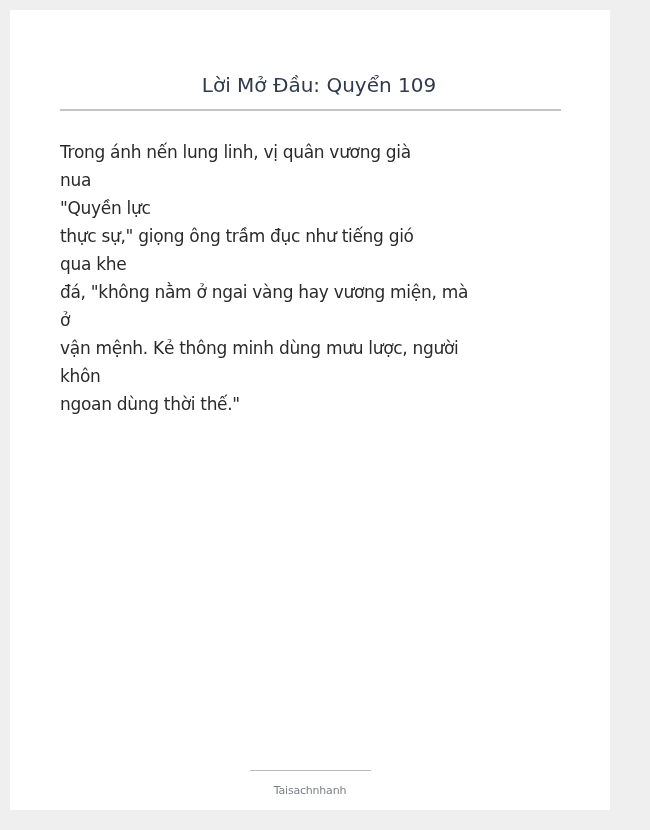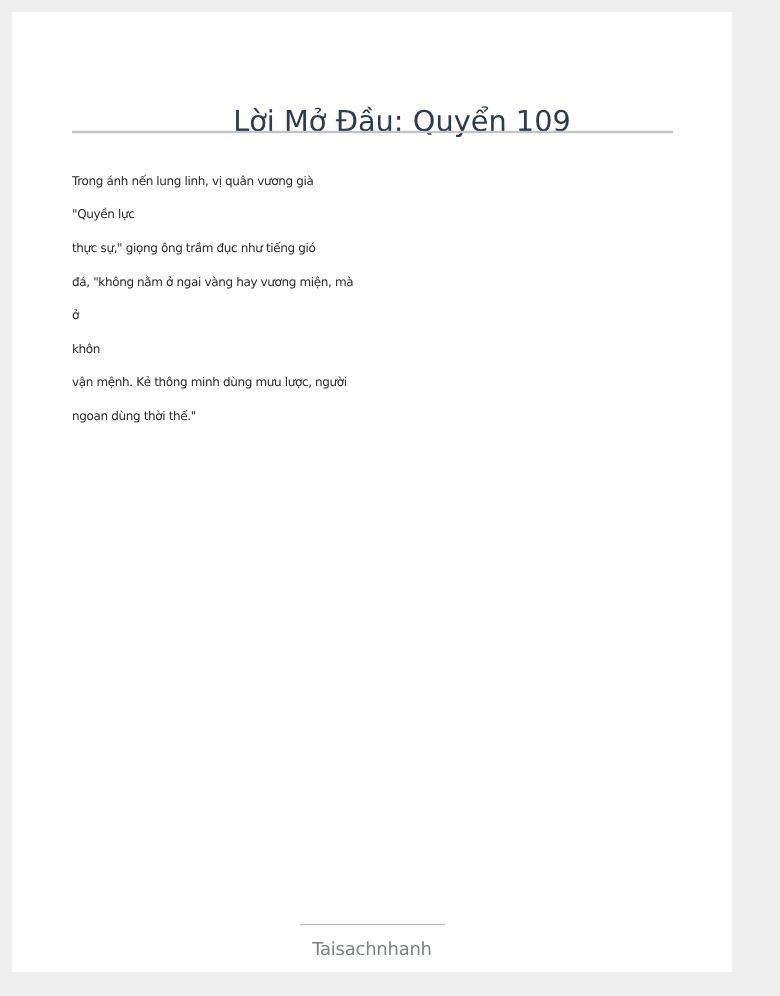--- a/index.html
+++ b/index.html
@@ -21,42 +21,42 @@
       width: 600px;
       height: 800px;
       background: #ffffff;
     }
     .title {
       position: absolute;
       left: 0;
       top: 62px;
       width: 618px;
       text-align: center;
-      font-size: 24px;
+      font-size: 20px;
       color: #2f3b4c;
       letter-spacing: 0px;
-      margin: 16px;
+      margin: 0;
       font-weight: normal;
       line-height: 26px;
     }
     .title-rule {
       position: absolute;
       left: 50px;
       top: 99px;
       width: 501px;
       height: 2px;
       background: #c4c4c4;
     }
     .body-text {
       position: absolute;
       left: 50px;
       top: 128px;
       width: 380px;
       margin: 0;
-      font-size: 10px;
+      font-size: 17px;
       line-height: 28px;
       color: #2a2a2a;
       letter-spacing: -0.3px;
     }
     .body-text .line {
       display: block;
       white-space: nowrap;
     }
     .footer-rule {
       position: absolute;
@@ -65,39 +65,41 @@
       width: 121px;
       height: 1px;
       background: #bcbcbc;
     }
     .footer-text {
       position: absolute;
       left: 0;
       top: 771px;
       width: 600px;
       text-align: center;
-      font-size: 15px;
+      font-size: 11px;
       color: #7d8087;
       line-height: 20px;
       letter-spacing: -0.2px;
     }
   </style>
 </head>
 <body>
 
 <div class="page">
   <h1 class="title">Lời Mở Đầu: Quyển 109</h1>
   <div class="title-rule"></div>
 
   <p class="body-text">
     <span class="line">Trong ánh nến lung linh, vị quân vương già</span>
+    <span class="line">nua</span>
     <span class="line">"Quyền lực</span>
     <span class="line">thực sự," giọng ông trầm đục như tiếng gió</span>
+    <span class="line">qua khe</span>
     <span class="line">đá, "không nằm ở ngai vàng hay vương miện, mà</span>
     <span class="line">ở</span>
+    <span class="line">vận mệnh. Kẻ thông minh dùng mưu lược, người</span>
     <span class="line">khôn</span>
-    <span class="line">vận mệnh. Kẻ thông minh dùng mưu lược, người</span>
     <span class="line">ngoan dùng thời thế."</span>
   </p>
 
   <div class="footer-rule"></div>
   <div class="footer-text">Taisachnhanh</div>
 </div>
 
 </body></html>

